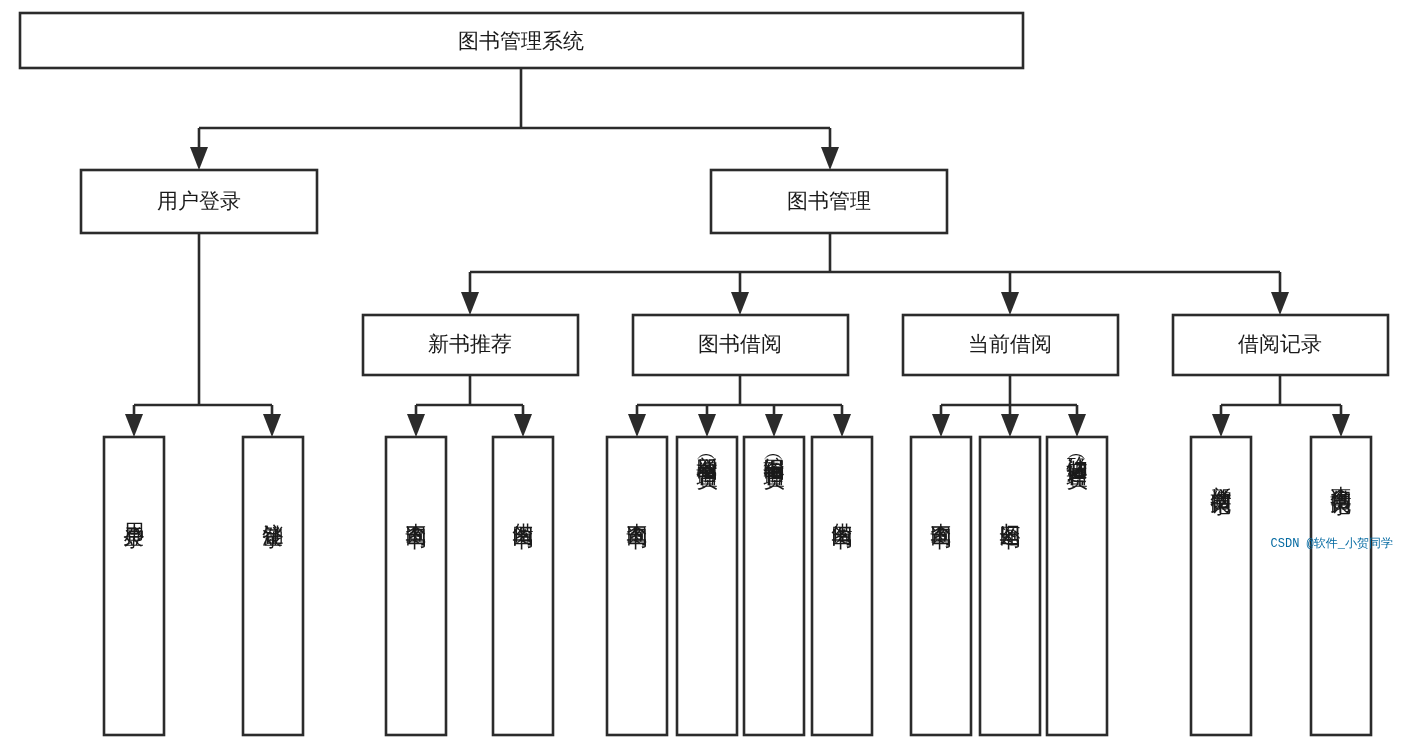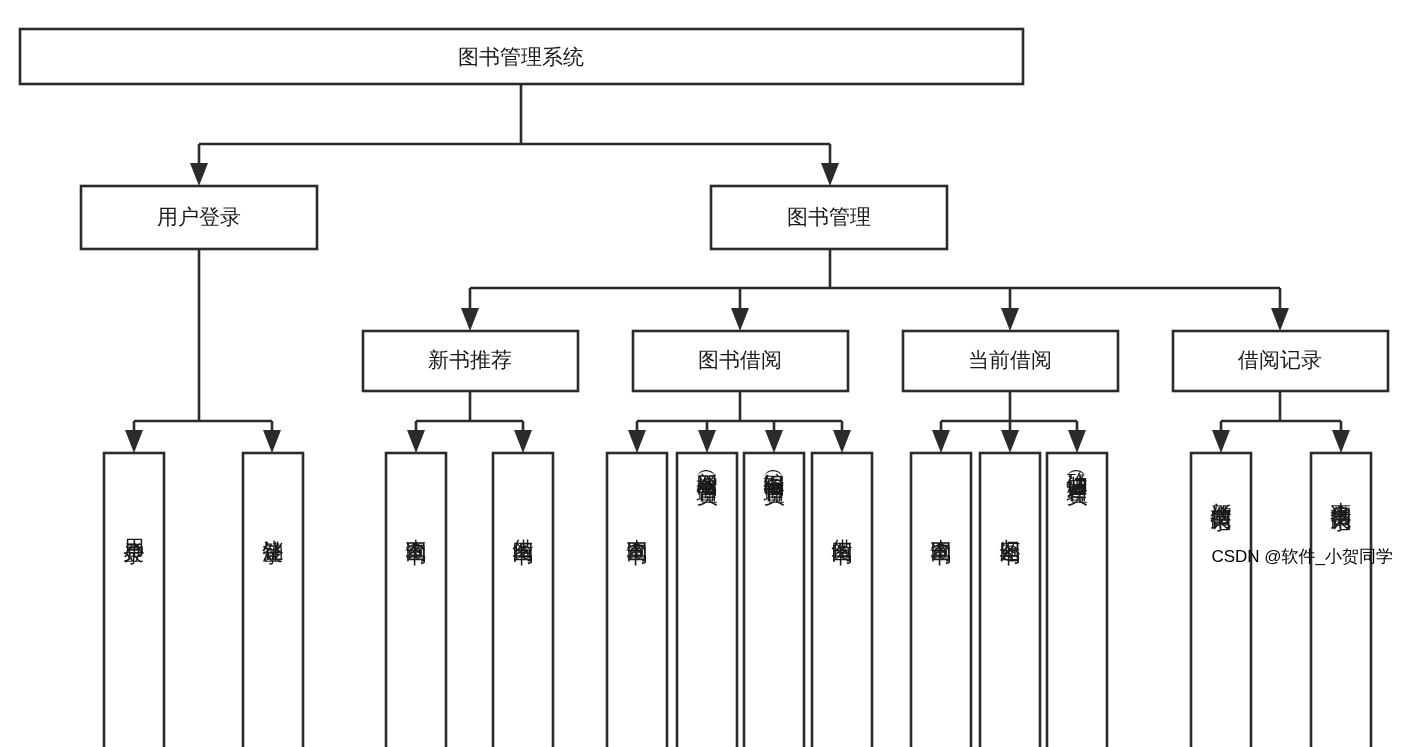--- a/index.html
+++ b/index.html
@@ -11,21 +11,20 @@
     width: 1405px;
     height: 747px;
     font-family: "DejaVu Sans", "Liberation Sans", sans-serif;
     overflow: hidden;
   }
   #diagram-root {
     position: relative;
     width: 1405px;
     height: 558px;
     background: #ffffff;
-    margin-top: 16px;
   }
   svg#flowchart {
     position: absolute;
     top: 0;
     left: 0;
     width: 1405px;
     height: 747px;
     display: block;
   }
   .node-box {
@@ -56,23 +55,23 @@
     font-size: 21px;
     text-anchor: middle;
     writing-mode: tb;
     glyph-orientation-vertical: 0;
     letter-spacing: 2px;
   }
   .watermark {
     position: absolute;
     right: 12px;
     bottom: 6px;
-    font-family: Liberation Sans, sans-serif;
-    font-size: 17px;
-    color: #000000;
+    font-family: Liberation Mono, monospace;
+    font-size: 12px;
+    color: #0369a1;
     white-space: nowrap;
     pointer-events: none;
     user-select: none;
   }
 </style>
 </head>
 <body>
 
 <div id="diagram-root">
 

